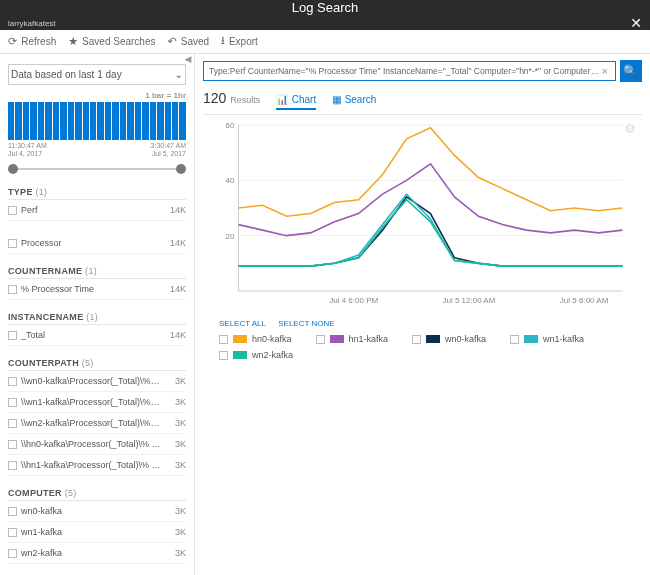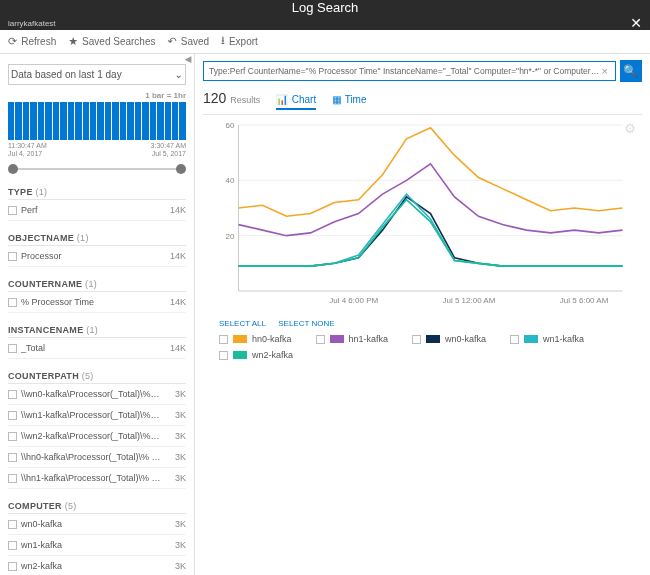--- a/index.html
+++ b/index.html
@@ -138,21 +138,20 @@
           <div class="facet-title">TYPE  <span class="facet-count">(1)</span></div>
           <div class="facet-item">
             <span class="lbl">
               <span class="chk"></span>
               <span class="txt">Perf</span>
             </span>
             <span class="val">14K</span>
           </div>
         </div>
         <div class="facet-group">
-          <div class="facet-title">OBJECTNAME  <span class="facet-count">(1)</span></div>
           <div class="facet-item">
             <span class="lbl">
               <span class="chk"></span>
               <span class="txt">Processor</span>
             </span>
             <span class="val">14K</span>
           </div>
         </div>
         <div class="facet-group">
           <div class="facet-title">COUNTERNAME  <span class="facet-count">(1)</span></div>
@@ -250,21 +249,21 @@
         </div>
     </div>
     <div class="results-row">
       <span class="count"><span>120</span> <span class="sm">Results</span></span>
       <span class="vtab active">
           <span>📊</span>
           <span>Chart</span>
         </span>
       <span class="vtab">
           <span>▦</span>
-          <span>Time</span>
+          <span>Search</span>
         </span>
     </div>
     <div class="chart-area">
       <div class="chart-gear">⚙</div>
       <svg id="chart" viewBox="0 0 420 200">
           <line x1="26" x2="410" y1="120.66666666666669" y2="120.66666666666669" stroke="#eee"></line>
           <text x="22" y="123.66666666666669" text-anchor="end" font-size="8" fill="#888">20</text>
           <line x1="26" x2="410" y1="65.33333333333334" y2="65.33333333333334" stroke="#eee"></line>
           <text x="22" y="68.33333333333334" text-anchor="end" font-size="8" fill="#888">40</text>
           <line x1="26" x2="410" y1="10" y2="10" stroke="#eee"></line>

